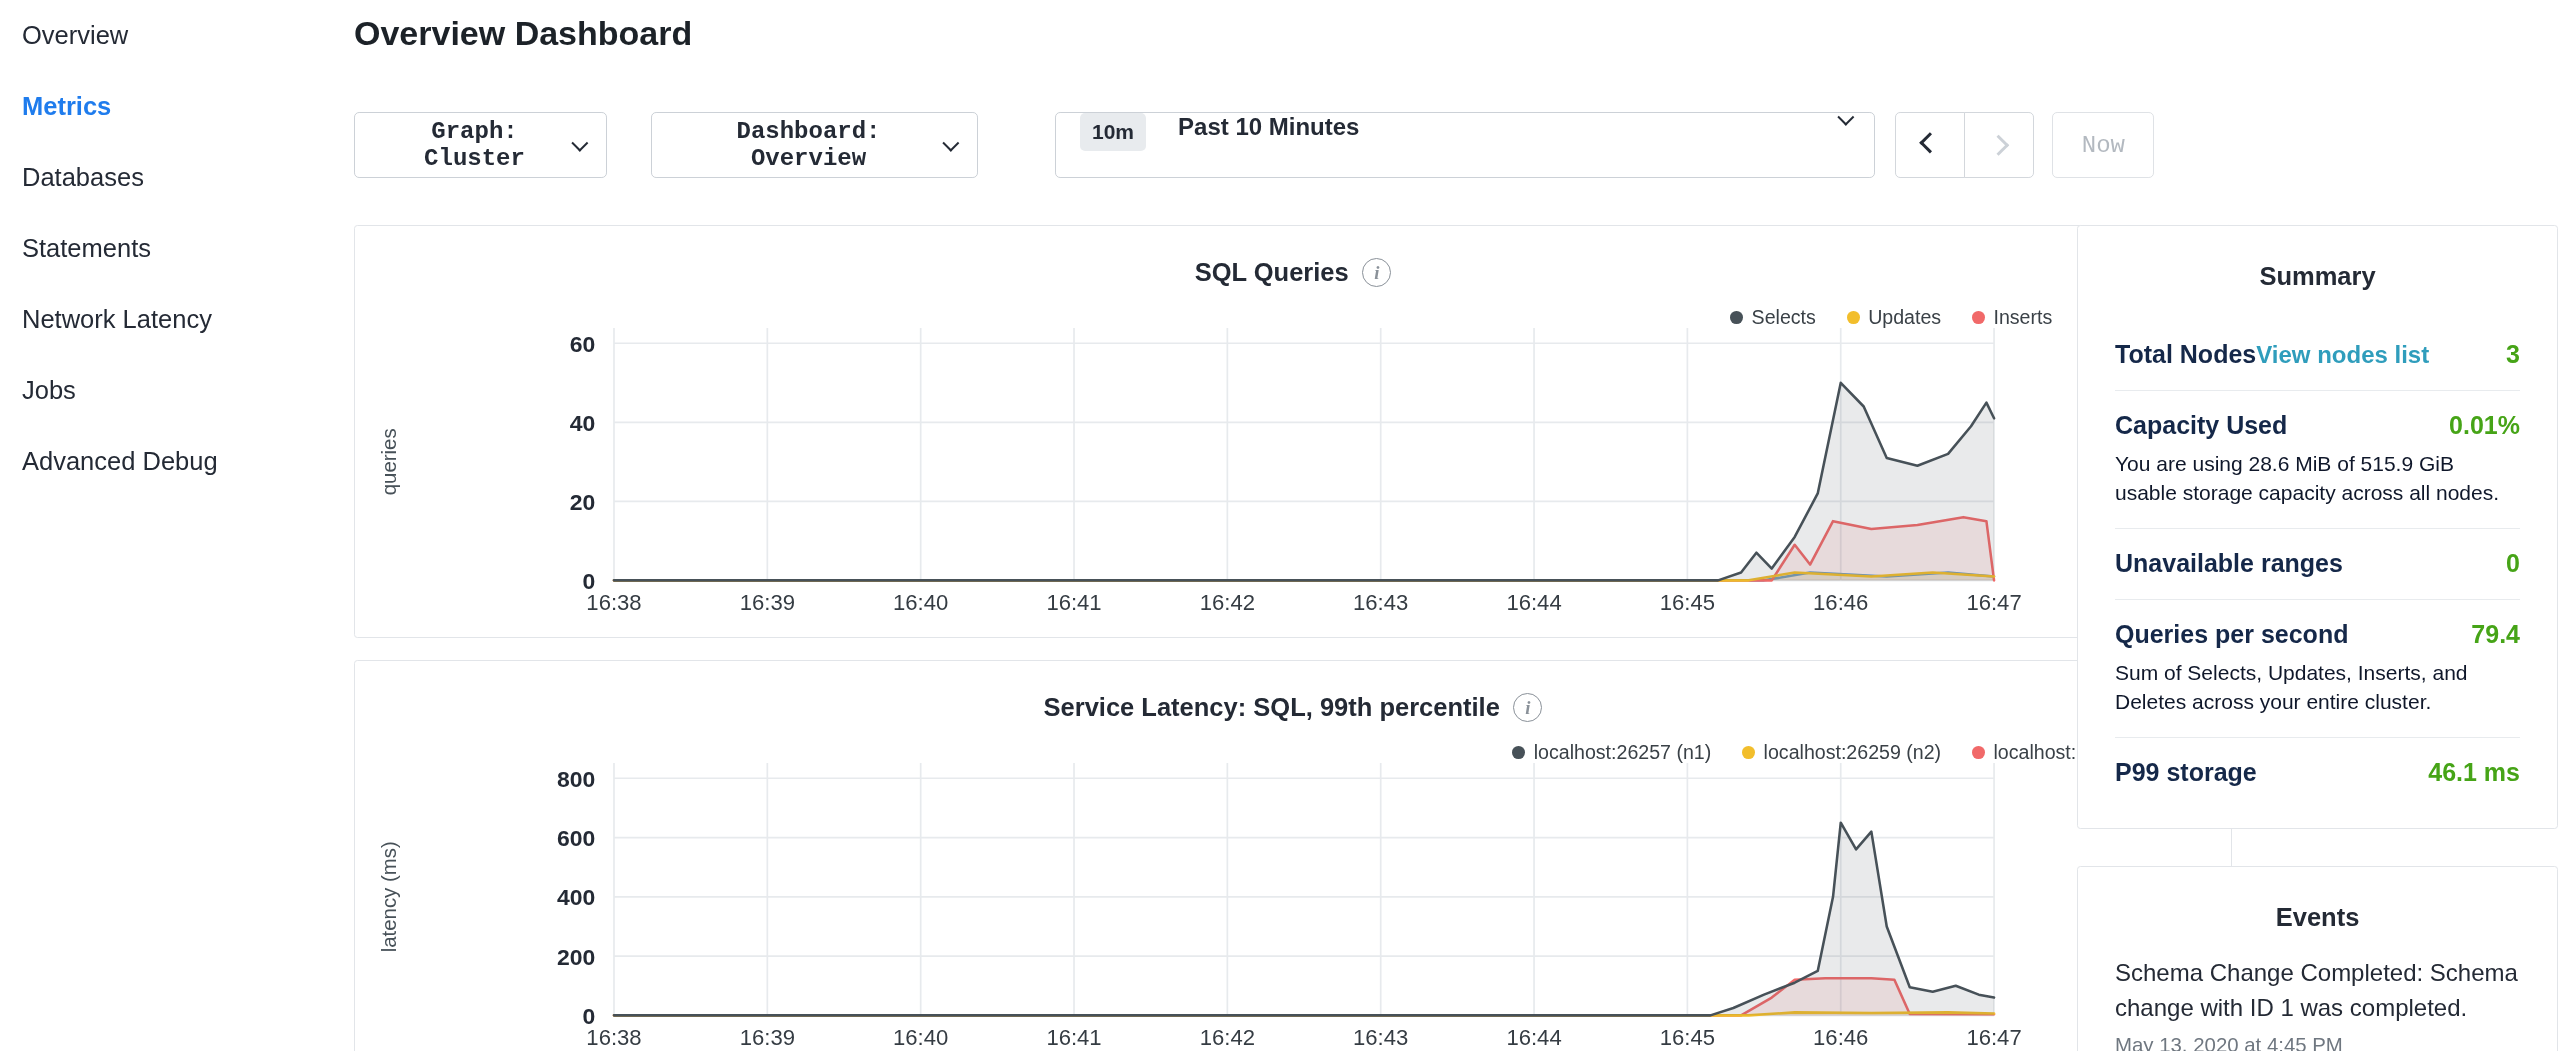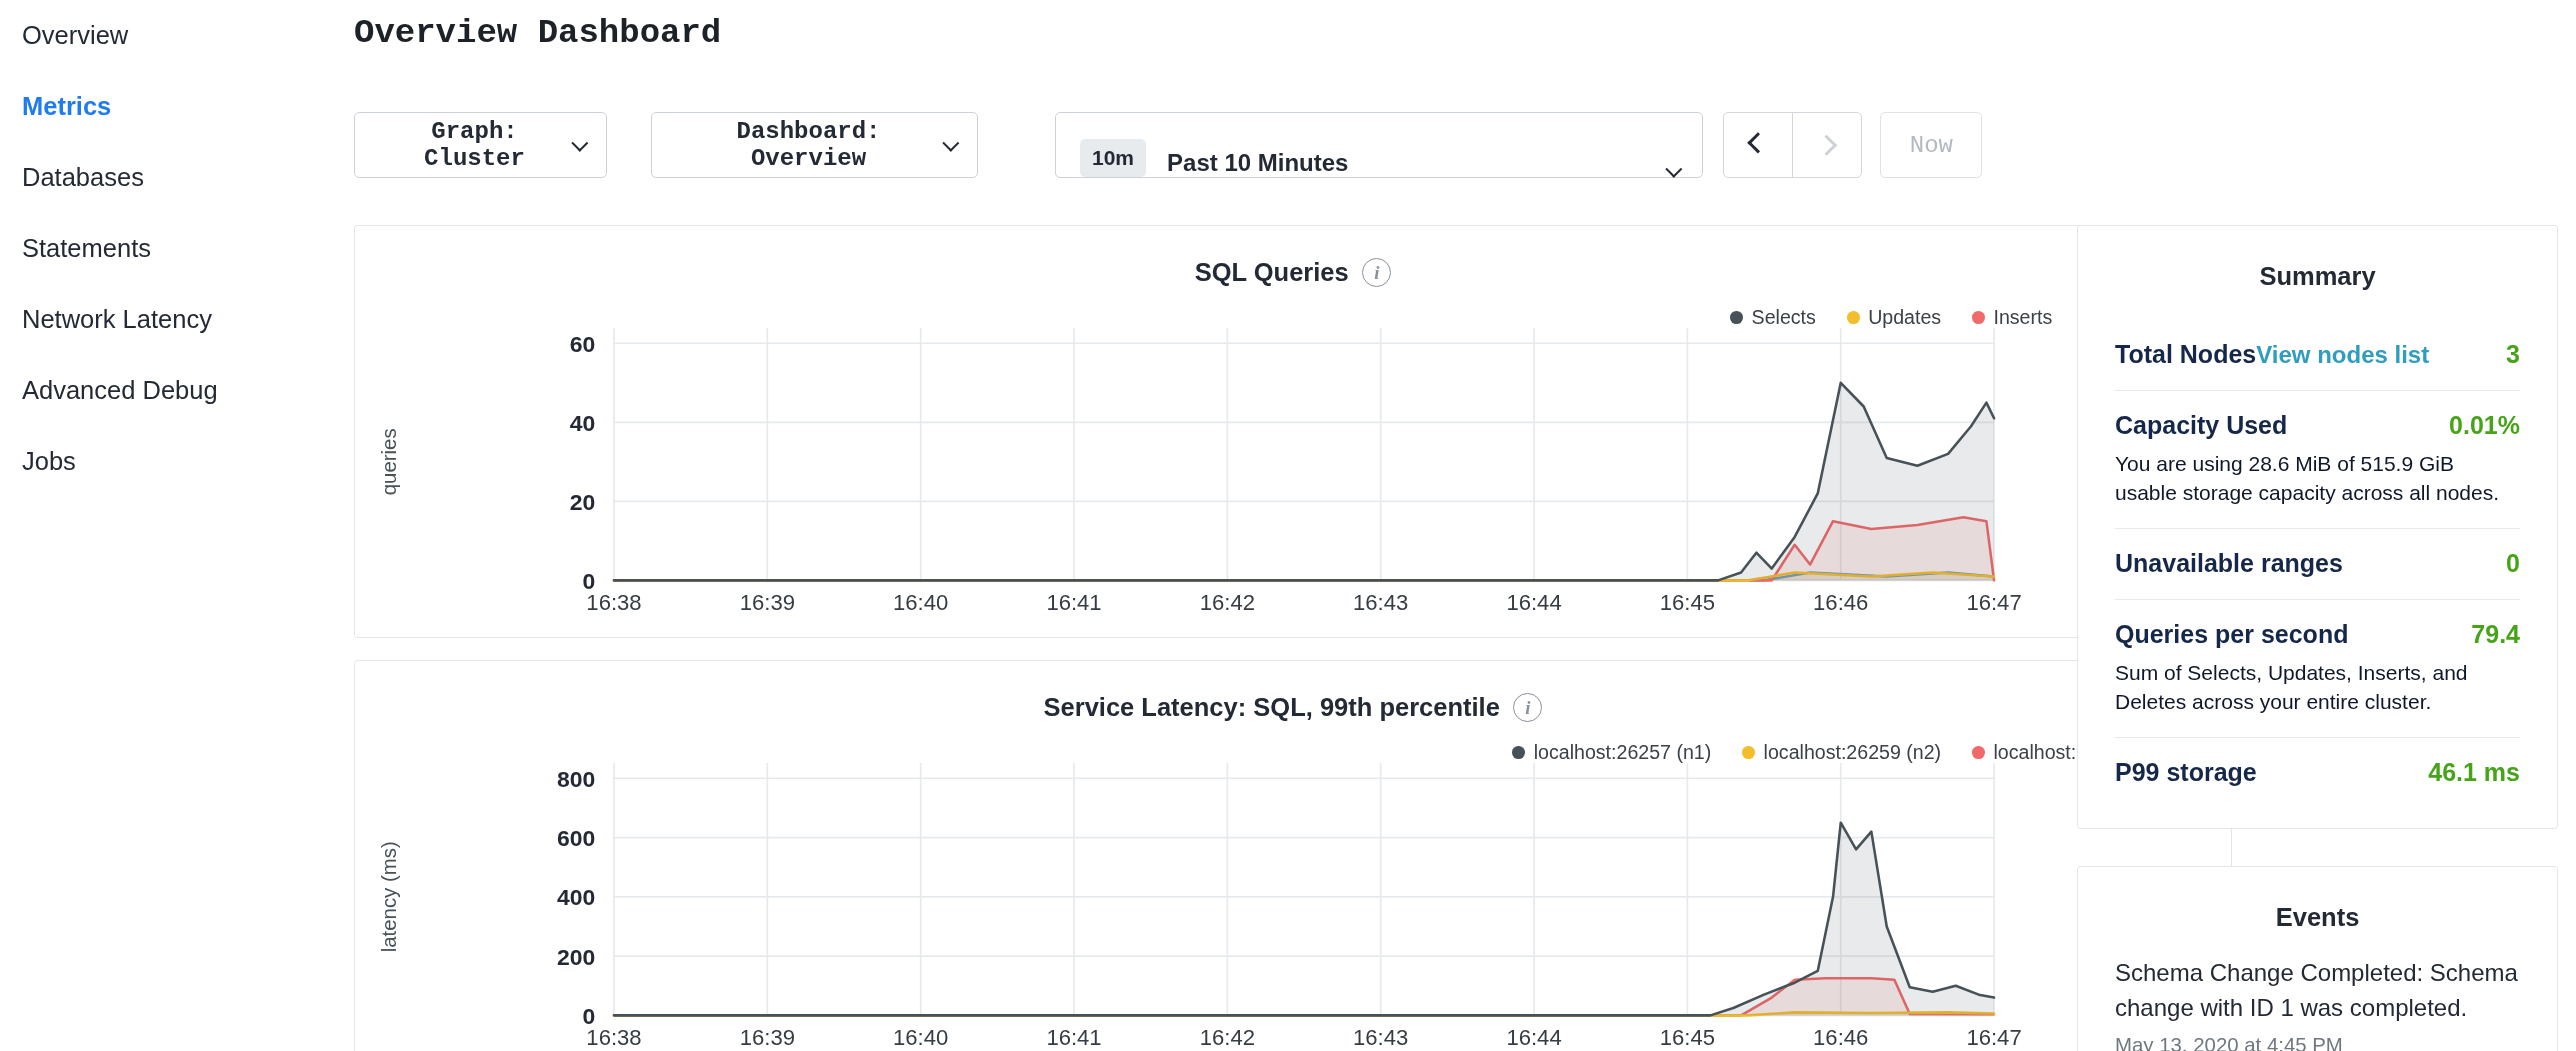--- a/index.html
+++ b/index.html
@@ -14,39 +14,39 @@
 
   
   .sidebar { position: absolute; left: 0; top: 0; width: 354px; height: 100%; background: #fff; }
   .nav-item {
     height: 71px; display: flex; align-items: center;
     padding-left: 22px; font-size: 25.5px; color: #242a35; cursor: pointer;
   }
   .nav-item.active { color: var(--blue, #1f7ced); font-weight: 700; }
 
   
-  .page-title { position: absolute; left: 354px; top: 13.6px; font-size: 34px; font-weight: 700; color: #1c2228; font-family: Liberation Mono, monospace; }
+  .page-title { position: absolute; left: 354px; top: 13.6px; font-size: 34px; font-weight: 700; color: #1c2228; }
 
   
   .controls { position: absolute; left: 354px; top: 112px; height: 66px; display: flex; align-items: stretch; }
   .dropdown {
     display: flex; align-items: center; justify-content: space-between;
     border: 1.7px solid #ccd1d7; border-radius: 5.1px; padding: 0 22px;
     font-size: 24px; font-weight: 700; color: #242a35;
   }
   .graph-dd { width: 253px; }
   .dash-dd { width: 327px; margin-left: 44px; }
   .caret {
     width: 12px; height: 12px; flex: none;
     border-right: 2.6px solid #242a35; border-bottom: 2.6px solid #242a35;
     transform: rotate(45deg) translateY(-2.6px);
   }
   .time-picker {
-    width: 648px; margin-left: 77px;
-    display: flex; align-items: flex-end; gap: 21px;
+    width: 820px; margin-left: 77px;
+    display: flex; align-items: flex-start; gap: 32px;
     border: 1.7px solid #ccd1d7; border-radius: 5.1px; background: #fff;
     padding: 0 24px; cursor: pointer;
   }
   .badge {
     background: #e8ebee; border-radius: 5.1px; padding: 6.8px 12px;
     font-size: 21px; font-weight: 700; color: #242a35;
   }
   .time-label { font-size: 24px; font-weight: 700; flex: 1; }
   .nav-group { display: flex; margin-left: 20.4px; }
   .nav-btn {
@@ -107,22 +107,22 @@
 </style>
 </head>
 <body>
 
 <nav class="sidebar">
   <div class="nav-item">Overview</div>
   <div class="nav-item active">Metrics</div>
   <div class="nav-item">Databases</div>
   <div class="nav-item">Statements</div>
   <div class="nav-item">Network Latency</div>
+  <div class="nav-item">Jobs</div>
   <div class="nav-item">Advanced Debug</div>
-  <div class="nav-item">Jobs</div>
 </nav>
 
 <h1 class="page-title">Overview Dashboard</h1>
 
 <div class="controls">
   <button class="dropdown graph-dd">
     <span>Graph: Cluster</span>
     <span class="caret"></span>
   </button>
   <button class="dropdown dash-dd">

